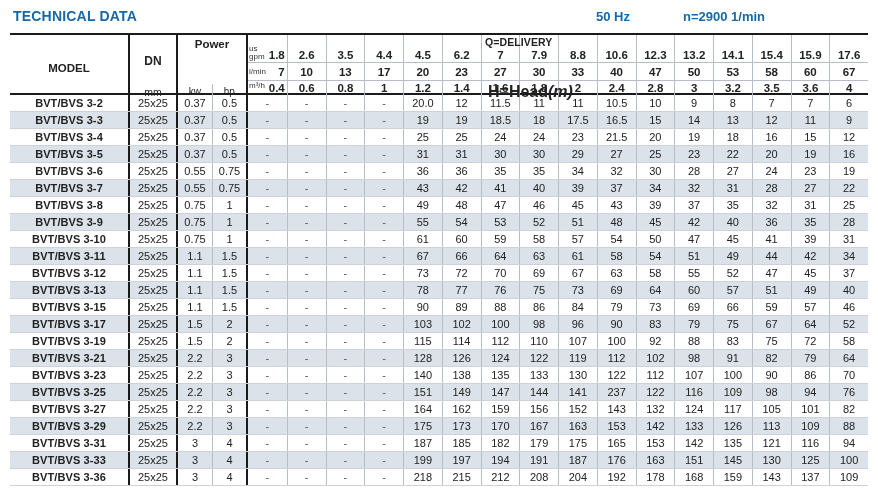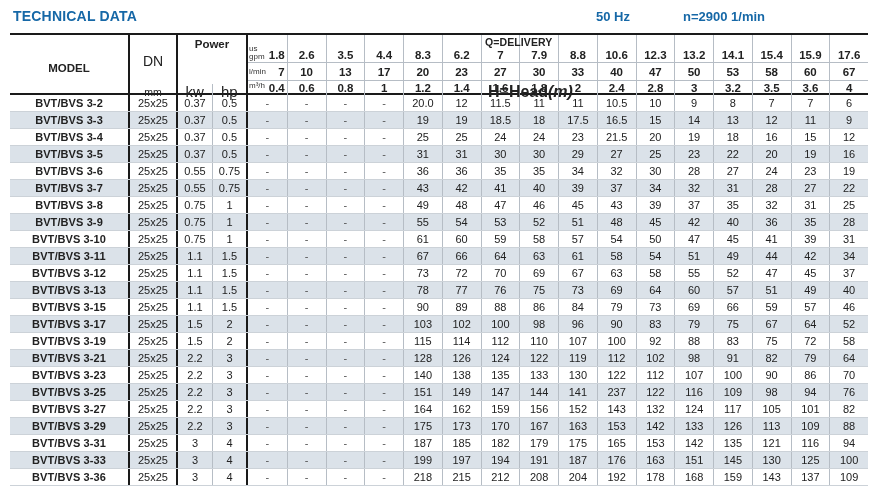--- a/index.html
+++ b/index.html
@@ -20,26 +20,26 @@
   
   .topbar{position:absolute;left:0;top:0;width:778px;height:33px;}
   .page-title{position:absolute;left:13px;top:8px;font-size:14px;font-weight:bold;color:var(--accent);letter-spacing:.2px;}
   .freq-group{position:absolute;right:13px;top:9px;font-size:13px;font-weight:bold;color:var(--accent);display:flex;gap:53px;}
   
   .table{position:absolute;left:10px;top:33px;width:858px;border-top:2px solid var(--line-dark);}
   .thead{display:grid;grid-template-columns:120px 48px 70px 620px;height:60px;border-bottom:2px solid var(--line-dark);}
   .hcell{font-weight:bold;font-size:11.5px;}
   .model-h{display:flex;align-items:center;justify-content:center;border-right:2px solid var(--line-dark);}
   .dn-h{display:flex;flex-direction:column;align-items:center;border-right:2px solid var(--line-dark);}
-  .dn-h .dn-label{flex:1;display:flex;align-items:center;font-weight:normal;font-size:14px;}
+  .dn-h .dn-label{flex:1;display:flex;align-items:center;font-weight:bold;font-size:12px;}
   .dn-h .dn-unit{font-size:10.5px;font-weight:normal;padding-bottom:3px;}
   .power-h{display:flex;flex-direction:column;border-right:2px solid var(--line-dark);}
   .power-h .power-label{text-align:center;font-weight:bold;font-size:11.5px;padding-top:3px;flex:1;}
   .power-units{display:flex;height:17px;}
-  .power-units div{flex:1;text-align:center;font-size:15px;line-height:15px;}
+  .power-units div{flex:1;text-align:center;font-size:10px;line-height:15px;}
   .power-units div:last-child{border-left:1px solid var(--line-light);}
   
   .delivery-h{position:relative;display:flex;flex-direction:column;}
   .unit-row{display:grid;grid-template-columns:repeat(16,1fr);}
   .unit-row-0{height:28px;border-bottom:1px solid var(--line-light);}
   .unit-row-1{height:18px;border-bottom:1px solid var(--line-light);}
   .unit-row-2{height:20px;}
   .u-cell{display:flex;align-items:center;justify-content:center;font-weight:bold;font-size:11.5px;}
   .unit-row-0 .u-cell{align-items:flex-end;padding-bottom:1px;}
   .unit-row-2 .u-cell{align-items:flex-start;padding-top:1px;}
@@ -89,21 +89,21 @@
       <div class="q-title">Q=DELIVERY</div>
       <div class="h-title"><span>H=Head</span><span class="hm">(m)</span></div>
     <div class="unit-row unit-row-0">
           <div class="u-cell first">
             <div class="u-label"><span>us</span><br><span>gpm</span></div>
             <div style="font-weight: bold;">1.8</div>
           </div>
           <div class="u-cell">2.6</div>
           <div class="u-cell">3.5</div>
           <div class="u-cell">4.4</div>
-          <div class="u-cell">8.3</div>
+          <div class="u-cell">4.5</div>
           <div class="u-cell">6.2</div>
           <div class="u-cell">7</div>
           <div class="u-cell">7.9</div>
           <div class="u-cell">8.8</div>
           <div class="u-cell">10.6</div>
           <div class="u-cell">12.3</div>
           <div class="u-cell">13.2</div>
           <div class="u-cell">14.1</div>
           <div class="u-cell">15.4</div>
           <div class="u-cell">15.9</div>

